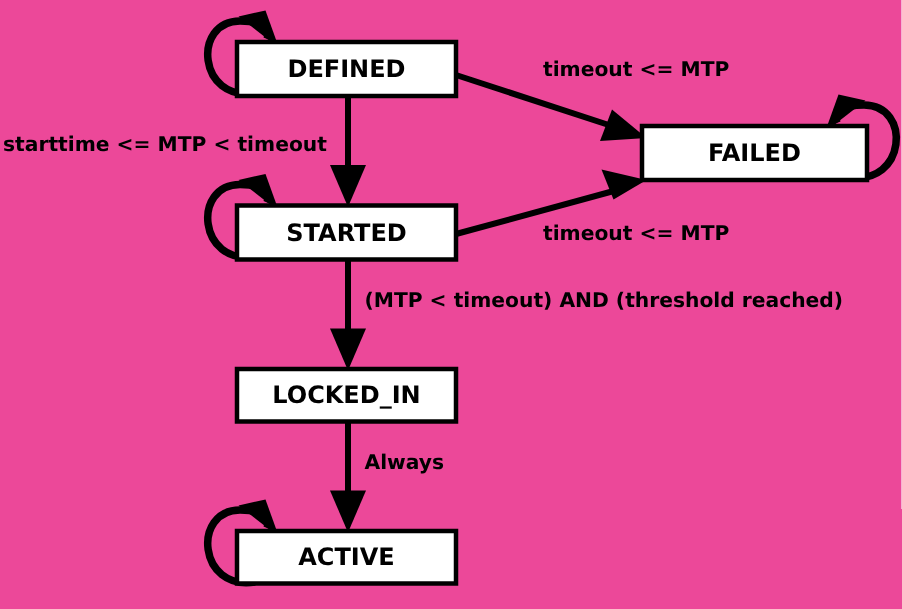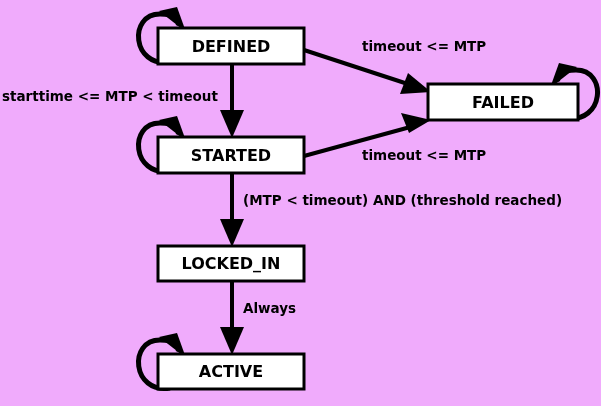--- a/index.html
+++ b/index.html
@@ -7,21 +7,21 @@
     padding: 0;
     background: #ffffff;
   }
   body {
     font-family: "DejaVu Sans", sans-serif;
   }
   #diagram-root {
     position: relative;
     width: 601px;
     height: 406px;
-    background: #f0abfc;
+    background: #ec4899;
     overflow: hidden;
   }
   #diagram-svg {
     position: absolute;
     left: 0;
     top: 0;
     width: 601px;
     height: 406px;
   }
   .state-box-rect {

